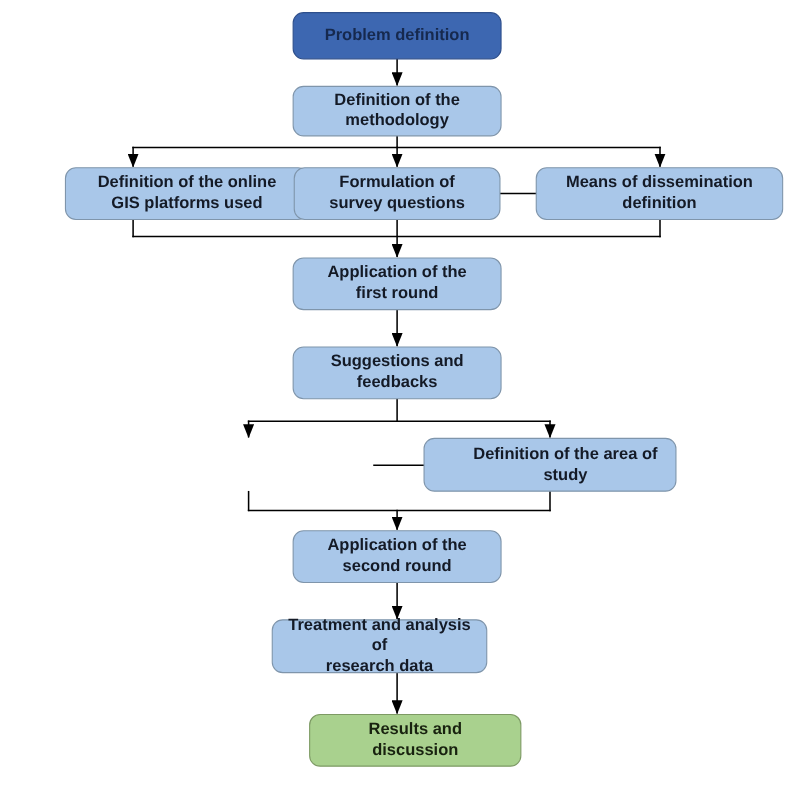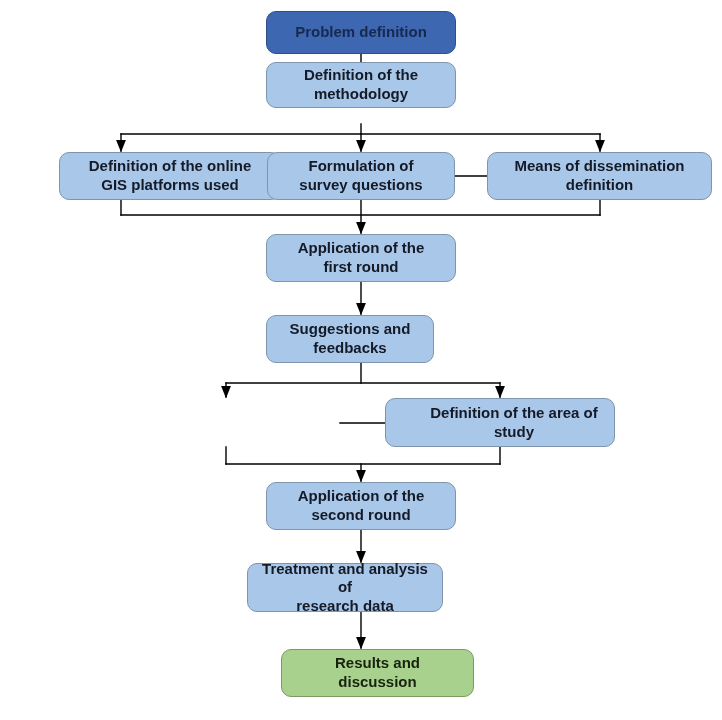--- a/index.html
+++ b/index.html
@@ -101,21 +101,21 @@
 
     <path class="edge" d="M361 530 V562" marker-end="url(#arrow)"></path>
 
     <path class="edge" d="M361 612 V648" marker-end="url(#arrow)"></path>
   </svg>
 
   <div class="node start" style="left:266px; top:11px; width:190px; height:43px;">
     <span>Problem definition</span>
   </div>
 
-  <div class="node process" style="left:266px; top:62px; width:190px; height:46px;">
+  <div class="node process" style="left:266px; top:78px; width:190px; height:46px;">
     <span>Definition of the
 methodology</span>
   </div>
 
   <div class="node process" style="left:24px; top:152px; width:222px; height:48px;margin-left:35px;">
     <span>Definition of the online
 GIS platforms used</span>
   </div>
 
   <div class="node process" style="left:267px; top:152px; width:188px; height:48px;">
@@ -126,21 +126,21 @@
   <div class="node process" style="left:487px; top:152px; width:225px; height:48px;">
     <span>Means of dissemination
 definition</span>
   </div>
 
   <div class="node process" style="left:266px; top:234px; width:190px; height:48px;">
     <span>Application of the
 first round</span>
   </div>
 
-  <div class="node process" style="left:266px; top:315px; width:168px; height:48px;">
+  <div class="node process" style="left:266px; top:315px; width:190px; height:48px;">
     <span>Suggestions and
 feedbacks</span>
   </div>
 
 
   <div class="node process" style="left:385px; top:398px; width:230px; height:49px;padding-left:36px;">
     <span>Definition of the area of
 study</span>
   </div>
 

